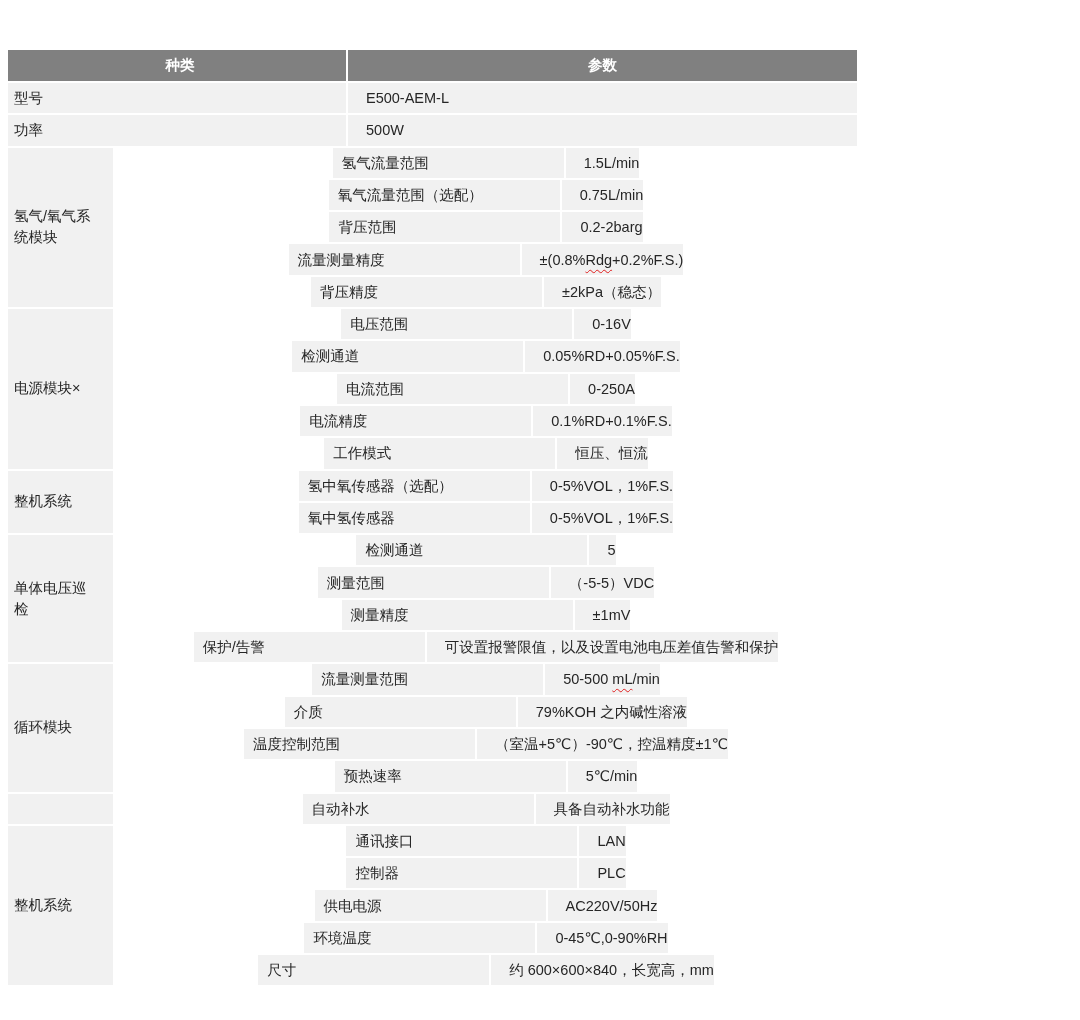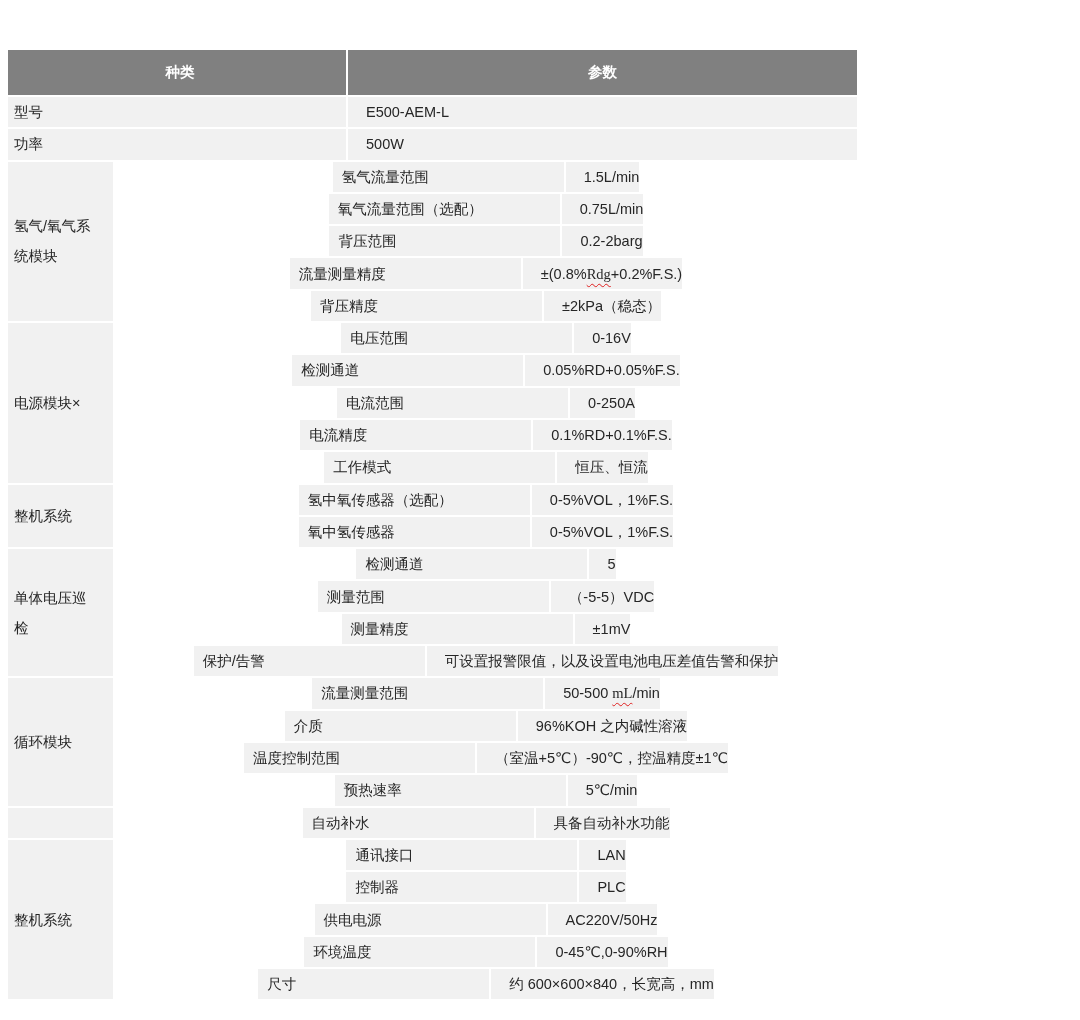--- a/index.html
+++ b/index.html
@@ -18,40 +18,39 @@
   .cell {
     background: var(--row-bg, #f1f1f1);
     display: flex; align-items: center;
     font-size: 14.5px; line-height: 1.25;
     white-space: pre-wrap;
   }
   .band.header .cell {
     background: var(--header-bg, #808080);
     color: var(--header-text, #ffffff);
     font-weight: 700; justify-content: center;
-    height: 45px;
+    height: 31px;
   }
   .label-wide { width: 338px; padding-left: 6px; }
   .value-h { flex: 1; }
   .simple { height: 30.3px; }
   .group-cell {
     width: 105px; padding: 2px 14px 2px 6px;
-    line-height: 30px;
+    line-height: 21px;
   }
   .rows { flex: 1; display: flex; flex-direction: column; gap: 2px; align-items: center; }
   .subrow { display: flex; gap: 2px; height: 30.3px; }
   .sub { width: 231px; padding-left: 9px; }
   .value { flex: 1; padding-left: 18px; }
   .sq {
     text-decoration: underline;
     text-decoration-style: wavy;
     text-decoration-color: var(--squiggle, #e02020);
     text-decoration-thickness: 1px;
     text-underline-offset: 4px;
-    font-family: Liberation Serif, serif;
   }
 </style>
 </head>
 <body style="--header-bg: #808080; --header-text: #ffffff; --row-bg: #f1f1f1; --squiggle: #e02020; color: rgb(38, 38, 38);">
 
 <div class="tbl" id="spec-table">
   <div class="band header">
     <div class="cell label-wide">种类</div>
     <div class="cell value-h">参数</div>
   </div>
@@ -149,21 +148,21 @@
     </div>
     <div class="band">
       <div class="cell group-cell">循环模块</div>
       <div class="rows">
         <div class="subrow">
           <div class="cell sub">流量测量范围</div>
           <div class="cell value">50-500 <span class="sq">mL</span>/min</div>
         </div>
         <div class="subrow">
           <div class="cell sub">介质</div>
-          <div class="cell value">96%KOH 之内碱性溶液</div>
+          <div class="cell value">79%KOH 之内碱性溶液</div>
         </div>
         <div class="subrow">
           <div class="cell sub">温度控制范围</div>
           <div class="cell value">（室温+5℃）-90℃，控温精度±1℃</div>
         </div>
         <div class="subrow">
           <div class="cell sub">预热速率</div>
           <div class="cell value">5℃/min</div>
         </div>
       </div>

